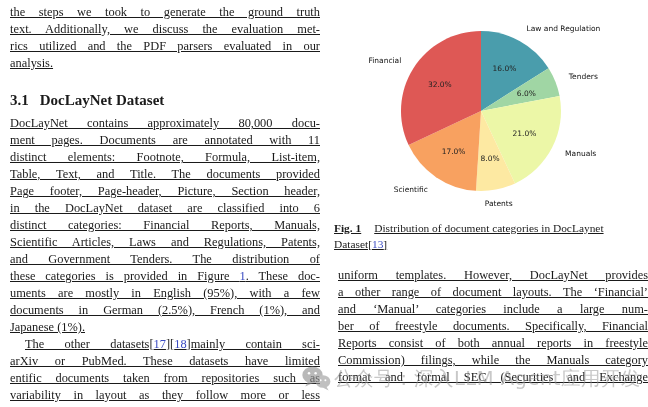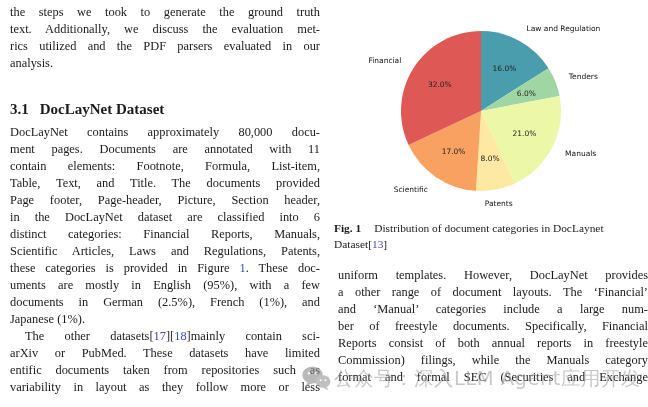--- a/index.html
+++ b/index.html
@@ -1,27 +1,27 @@
 <!DOCTYPE html>
 <html><head>
 <meta charset="utf-8">
 <style>
   html,body{margin:0;padding:0;background:#ffffff;}
   .page{position:relative;width:648px;height:407px;background:#ffffff;overflow:hidden;
         font-family:"Liberation Serif",serif;color:#1a1a1a;}
   .col{position:absolute;width:310px;}
   .col-left{left:10px;top:4px;}
   .col-right{left:334px;top:0;}
-  .para{font-size:12.4px;}
+  .para{font-size:12.4px;text-decoration:underline;}
   .line{height:17px;line-height:17px;text-align:justify;overflow:hidden;box-sizing:border-box;}
   .line.j{text-align-last:justify;}
   .line.ind{padding-left:15px;}
   .cite{color:#3a4bc3;}
   .b{font-weight:bold;margin-right:13px;}
-  .heading{margin-top:28px;margin-bottom:5px;font-size:15px;font-weight:bold;line-height:19px;}
+  .heading{margin-top:19px;margin-bottom:5px;font-size:15px;font-weight:bold;line-height:19px;}
   .heading .hnum{margin-right:11px;}
   .figure{position:absolute;left:0;top:4px;width:310px;height:214px;}
   .caption{position:absolute;left:0;top:221px;width:310px;font-size:11.4px;}
   .caption .line{height:15.5px;line-height:15.5px;text-align:left;}
   .rpara{position:absolute;left:4px;top:267px;width:310px;}
   .watermark{position:absolute;left:301px;top:365px;display:flex;align-items:center;z-index:9;
              font-family:"DejaVu Sans",sans-serif;font-size:19.5px;color:rgba(150,150,150,0.52);
              white-space:nowrap;letter-spacing:0.5px;}
   .watermark svg{margin-right:3px;opacity:0.62;}
   svg text{font-family:"DejaVu Sans",sans-serif;}
@@ -37,26 +37,27 @@
         <div class="line j"><span>text. Additionally, we discuss the evaluation met-</span></div>
         <div class="line j"><span>rics utilized and the PDF parsers evaluated in our</span></div>
         <div class="line"><span>analysis.</span></div>
       </div>
     <div class="heading">
       <span class="hnum">3.1</span><span>DocLayNet Dataset</span>
     </div>
     <div class="para">
         <div class="line j"><span>DocLayNet contains approximately 80,000 docu-</span></div>
         <div class="line j"><span>ment pages. Documents are annotated with 11</span></div>
-        <div class="line j"><span>contain elements: Footnote, Formula, List-item,</span></div>
+        <div class="line j"><span>distinct elements: Footnote, Formula, List-item,</span></div>
         <div class="line j"><span>Table, Text, and Title. The documents provided</span></div>
         <div class="line j"><span>Page footer, Page-header, Picture, Section header,</span></div>
         <div class="line j"><span>in the DocLayNet dataset are classified into 6</span></div>
         <div class="line j"><span>distinct categories: Financial Reports, Manuals,</span></div>
         <div class="line j"><span>Scientific Articles, Laws and Regulations, Patents,</span></div>
+        <div class="line j"><span>and Government Tenders. The distribution of</span></div>
         <div class="line j"><span>these categories is provided in Figure </span><span class="cite">1</span><span>. These doc-</span></div>
         <div class="line j"><span>uments are mostly in English (95%), with a few</span></div>
         <div class="line j"><span>documents in German (2.5%), French (1%), and</span></div>
         <div class="line"><span>Japanese (1%).</span></div>
       </div>
     <div class="para">
         <div class="line j ind"><span>The other datasets[</span><span class="cite">17</span><span>][</span><span class="cite">18</span><span>]mainly contain sci-</span></div>
         <div class="line j"><span>arXiv or PubMed. These datasets have limited</span></div>
         <div class="line j"><span>entific documents taken from repositories such as</span></div>
         <div class="line j"><span>variability in layout as they follow more or less</span></div>

